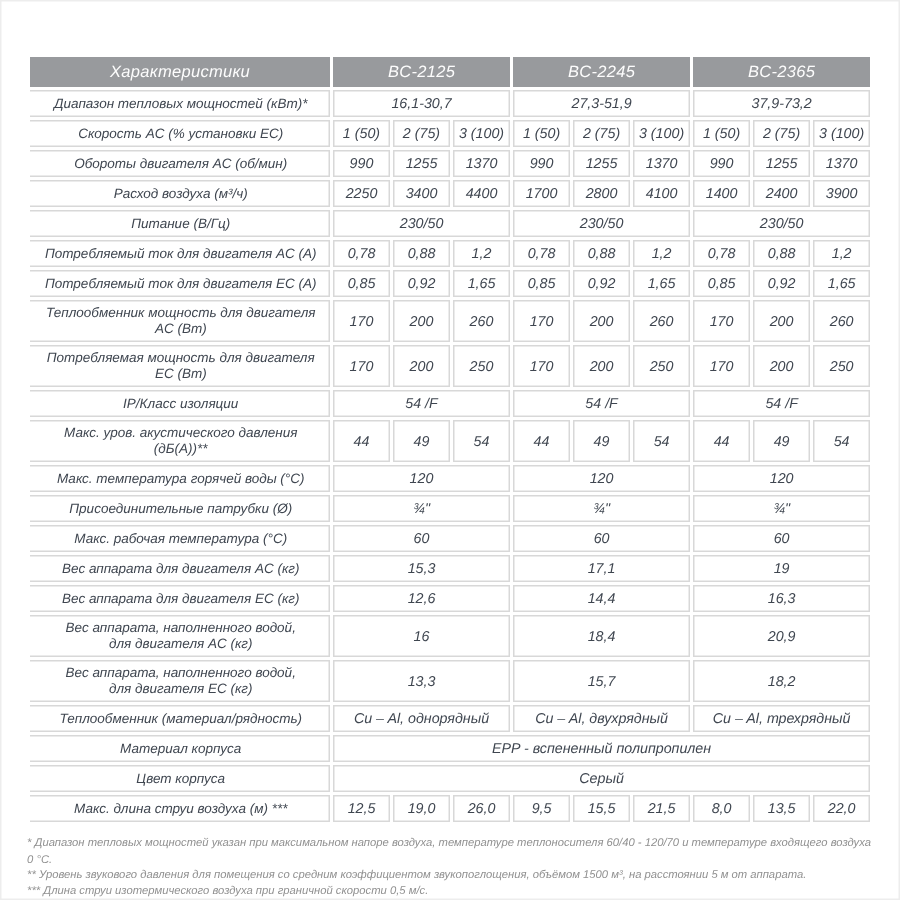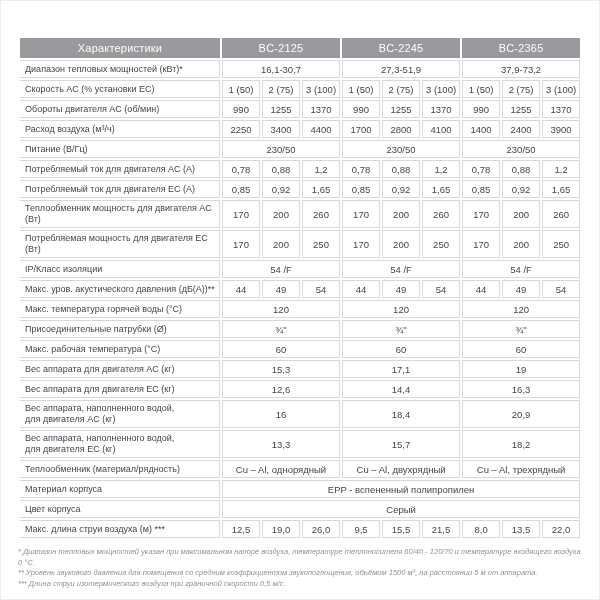--- a/index.html
+++ b/index.html
@@ -10,40 +10,41 @@
     box-sizing: border-box;
   }
   body { box-shadow: inset 0 0 0 1px #ededed; overflow: hidden; }
   .page { padding: 36px 18px 0 18px; }
 
   table.specs {
     width: 564px;
     border-collapse: separate;
     border-spacing: 2px;
     table-layout: fixed;
+    font-style: italic;
   }
   table.specs th, table.specs td {
     box-sizing: border-box;
     vertical-align: middle;
   }
   th.hdr {
     background: #989a9d;
     color: #fdfdfd;
     font-size: 11px;
     font-weight: normal;
     height: 20px;
     text-align: center;
     letter-spacing: 0.2px;
   }
   td.lbl {
     border: 1px solid #d8d8d8;
     border-left: none;
     color: #3f4650;
     font-size: 9px;
-    text-align: left;
+    text-align: center;
     padding: 2px 3px 2px 5px;
     height: 18px;
     line-height: 11px;
     white-space: pre-line;
   }
   td.val {
     border: 1px solid #d8d8d8;
     color: #3f4650;
     font-size: 9.5px;
     text-align: center;

